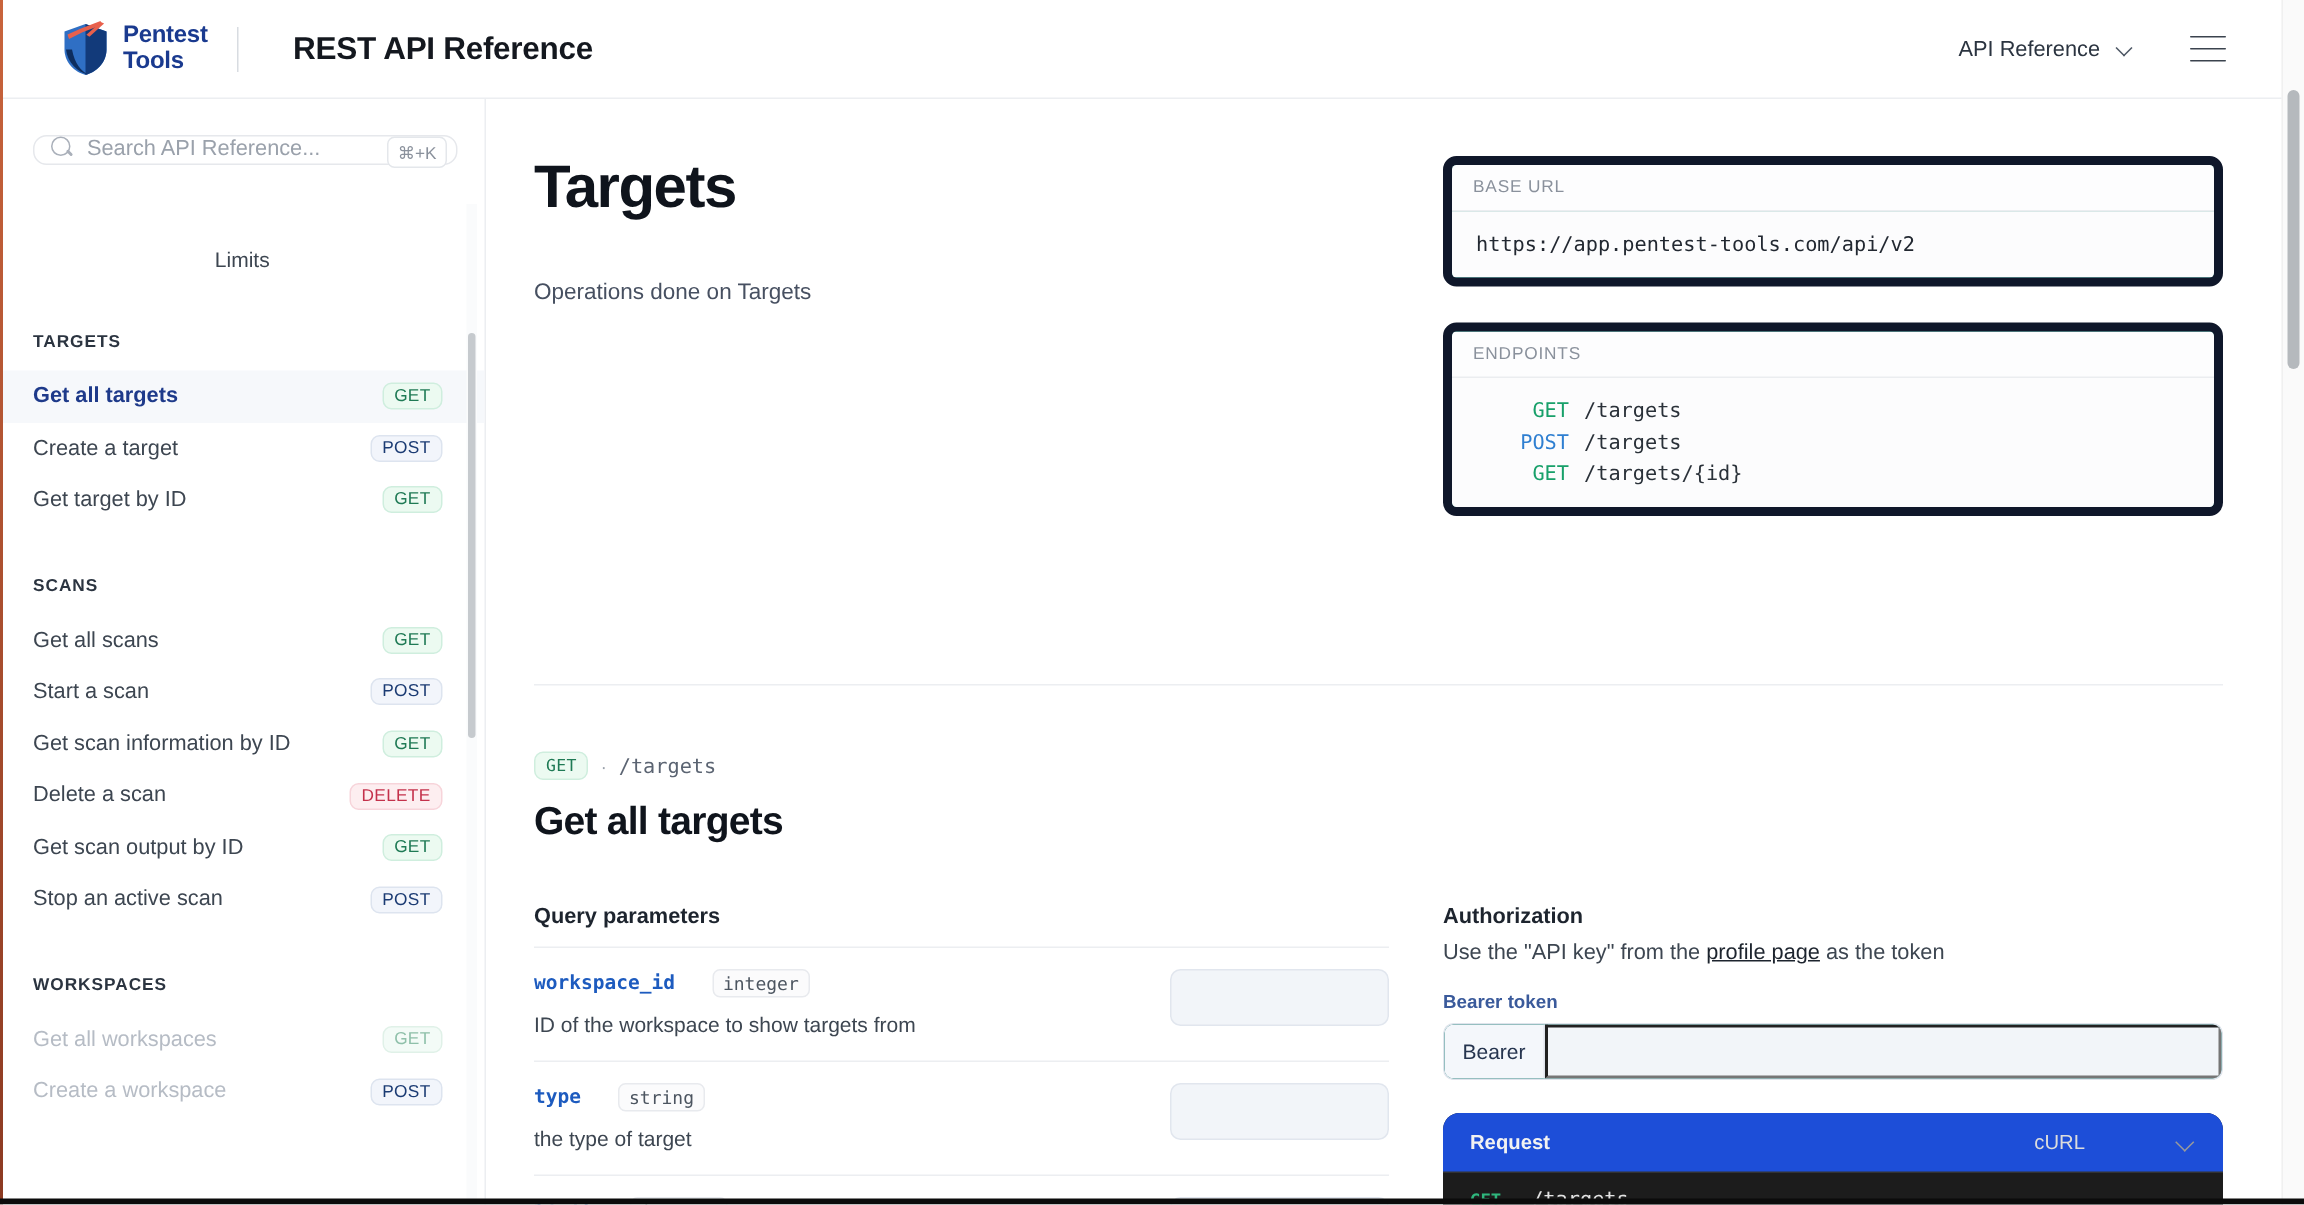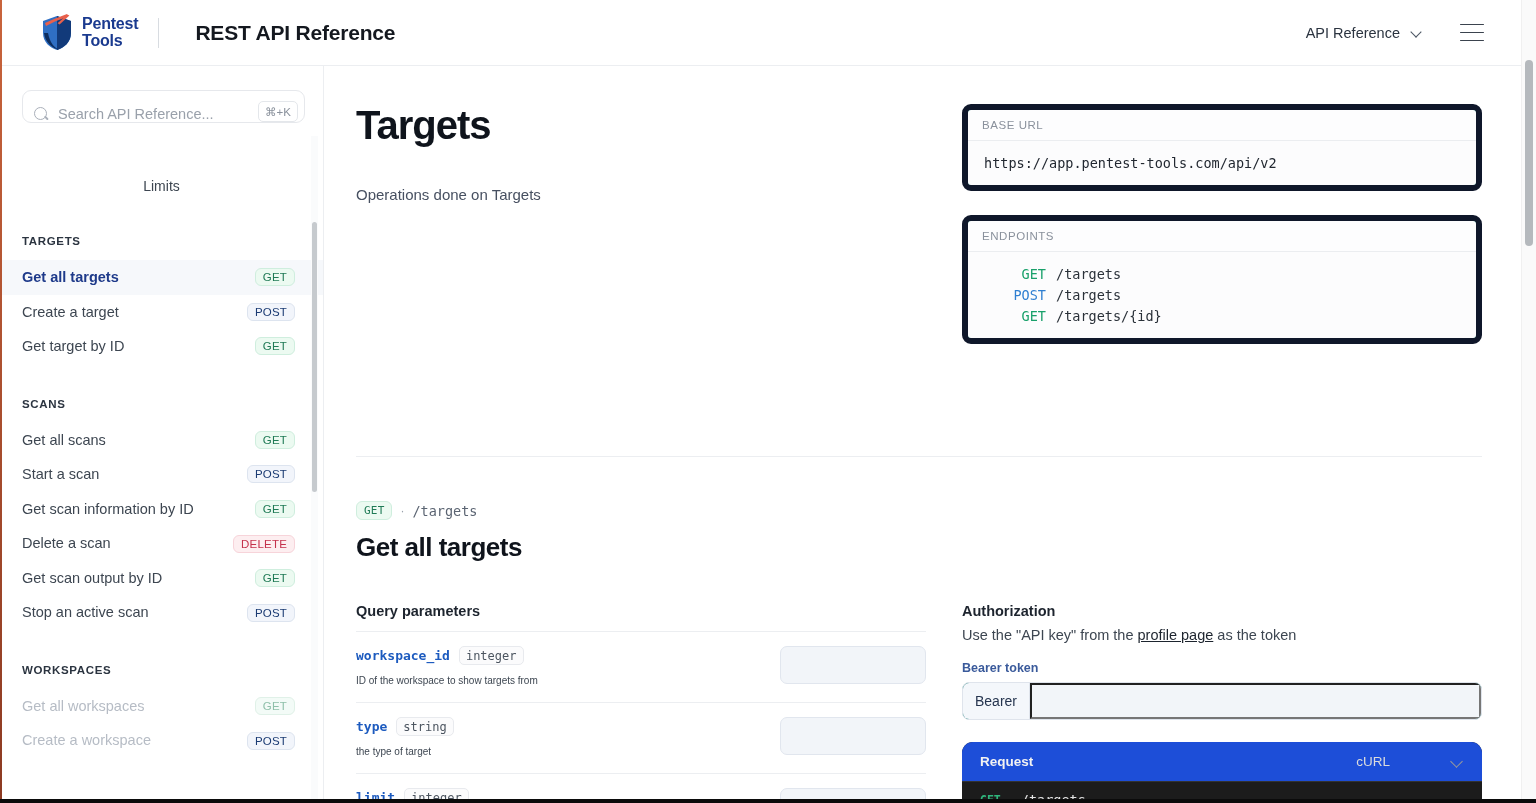--- a/index.html
+++ b/index.html
@@ -51,22 +51,22 @@
     display:flex; flex-direction:column; justify-content:space-between; }
   .hamburger i { display:block; height:1.8px; background:#3b434e; border-radius:1px; }
 
   
   .sidebar {
     position:absolute; left:0; top:66px; width:324px; height:737px;
     background:#fff; border-right:1px solid #eceef1; overflow:hidden;
   }
   .search-wrap { padding:24px 18px 0 22px; }
   .search-box {
-    height:33px; border:1px solid #e6e8ec; border-radius:9px;
-    display:flex; align-items:flex-end; padding:0 6px 0 11px; background:#fff;
+    height:20px; border:1px solid #e6e8ec; border-radius:9px;
+    display:flex; align-items:flex-start; padding:0 6px 0 11px; background:#fff;
     cursor:text;
   }
   .search-icon { width:15px; height:15px; flex:0 0 auto; position:relative; }
   .search-icon::before {
     content:''; position:absolute; left:0; top:0; width:11px; height:11px;
     border:1.5px solid #aab0ba; border-radius:50%;
   }
   .search-icon::after {
     content:''; position:absolute; left:9.5px; top:10px; width:5px; height:1.5px;
     background:#aab0ba; transform: rotate(45deg); border-radius:1px;
@@ -179,23 +179,23 @@
   }
   .param-main { flex:1 1 auto; }
   .param-name-row { display:flex; align-items:center; gap:9px; }
   .p-name {
     font-family:"DejaVu Sans Mono","Liberation Mono",monospace;
     font-size:13px; font-weight:bold; color:#1d5bbf;
   }
   .p-type {
     font-family:"DejaVu Sans Mono","Liberation Mono",monospace; font-size:12px;
     color:#4c5560; background:#fbfbfc; border:1px solid #e8eaee;
-    border-radius:5px; padding:1.5px 6px;
-  }
-  .p-desc { margin-top:10px; font-size:10px; color:#3d4651; }
+    border-radius:5px; padding:1.5px 6px;margin-left:16px;
+  }
+  .p-desc { margin-top:10px; font-size:14px; color:#3d4651; }
   .p-input {
     flex:0 0 auto; width:146px; height:38px;
     background:#f2f5f9; border:1px solid #e1e6ee; border-radius:7px;
   }
 
   .auth-title { font-size:14.5px; font-weight:bold; color:#1d242e; }
   .auth-desc { margin-top:8px; font-size:14.5px; color:#3d4651; }
   .auth-desc a { color:#1d242e; text-decoration:underline; font-weight:500; }
   .auth-field-label { margin-top:18px; font-size:12.5px; font-weight:bold; color:#3a5a9b; }
   .auth-field {

